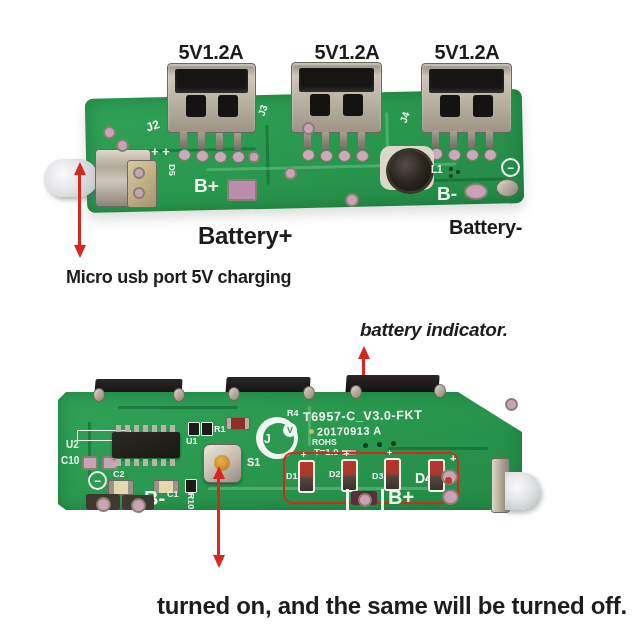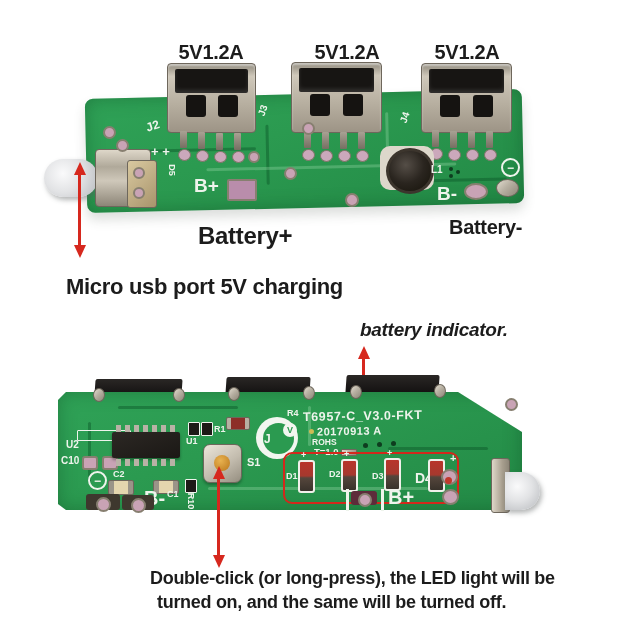--- a/index.html
+++ b/index.html
@@ -139,21 +139,21 @@
   <div class="abs via" style="left:116px;top:139px;width:9px;height:9px;"></div>
   <div class="abs via" style="left:345px;top:193px;width:10px;height:10px;"></div>
 
   <div class="abs cap" style="left:198px;top:216px;font-size:24px;margin-top:6px;">Battery+</div>
   <div class="abs cap" style="left:449px;top:216px;font-size:20px;">Battery-</div>
 
   <div class="arrow-v" style="left:78px;top:173px;height:74px;">
     <div class="ah up"></div>
       <div class="ah down"></div>
   </div>
-  <div class="abs cap" style="left:66px;top:274px;font-size:22px;">Micro usb port 5V charging</div>
+  <div class="abs cap" style="left:66px;top:267px;font-size:18px;">Micro usb port 5V charging</div>
 
   <div class="abs cap" style="left:360px;top:319px;font-size:19px;font-style:italic;">battery indicator.</div>
   <div class="arrow-v" style="left:362px;top:357px;height:86px;">
     <div class="ah up"></div>
       <div class="ah down"></div>
   </div>
 
   <div class="abs" style="left:95px;top:379px;width:87px;height:17px;background:linear-gradient(180deg,#2a2725,#121010);border-radius:2px;transform:skewX(-4deg);"></div>
   <div class="abs" style="left:226px;top:377px;width:84px;height:18px;background:linear-gradient(180deg,#2a2725,#121010);border-radius:2px;transform:skewX(-4deg);"></div>
   <div class="abs" style="left:346px;top:375px;width:93px;height:19px;background:linear-gradient(180deg,#2a2725,#121010);border-radius:2px;transform:skewX(-4deg);"></div>
@@ -256,16 +256,15 @@
   <div class="abs via" style="left:442px;top:489px;width:13px;height:12px;"></div>
 
   <div class="abs metal" style="left:491px;top:458px;width:17px;height:53px;border-radius:3px;background:linear-gradient(90deg,#ded7c9,#a89f8f 60%,#8d8678);"></div>
   <div class="abs ledbulb" style="left:505px;top:472px;width:35px;height:38px;border-radius:0 19px 19px 0;"></div>
 
   <div class="arrow-v" style="left:217px;top:477px;height:80px;">
     <div class="ah up"></div>
       <div class="ah down"></div>
   </div>
 
-  <div class="abs cap" style="left:150px;top:568px;font-size:18px;">Double-click (or long-press), the LED light will be</div>
-  <div class="abs cap" style="left:157px;top:592px;font-size:18px;">turned on, and the same will be turned off.</div>
+  <div class="abs cap" style="left:157px;top:592px;font-size:24px;">turned on, and the same will be turned off.</div>
 
 </div>
 
 </body></html>

